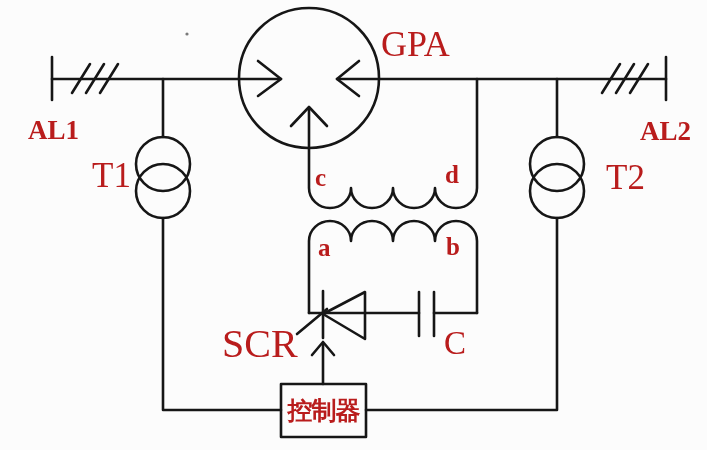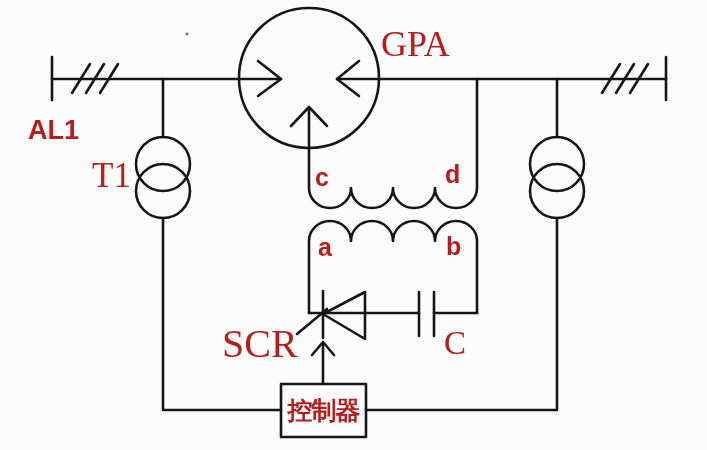--- a/index.html
+++ b/index.html
@@ -25,21 +25,21 @@
     position: absolute;
     line-height: 1;
     white-space: nowrap;
     user-select: none;
   }
   .serif {
     font-family: "Liberation Serif", "DejaVu Serif", serif;
     font-weight: 400;
   }
   .sansb {
-    font-family: Liberation Sans, sans-serif;
+    font-family: Liberation Serif, serif;
     font-weight: 700;
   }
   .lbl-gpa { left: 381px; top: 26px; font-size: 36px; }
   .lbl-t1  { left: 92px;  top: 158px; font-size: 35px; }
   .lbl-t2  { left: 606px; top: 160px; font-size: 35px; }
   .lbl-t3  { left: 262px; top: 207px; font-size: 35px; }
   .lbl-scr { left: 222px; top: 324px; font-size: 40px; }
   .lbl-cap { left: 444px; top: 327px; font-size: 33px; }
   .lbl-al1 { left: 28px;  top: 117px; font-size: 27px; }
   .lbl-al2 { left: 640px; top: 118px; font-size: 27px; }
@@ -127,21 +127,23 @@
     <path d="M323,384 V345"></path>
     <path d="M312,355 L323,342 L334,355"></path>
 
     <rect x="281" y="384" width="85" height="53"></rect>
 
     <circle cx="187" cy="34" r="1.6" fill="#7a7a7a" stroke="none"></circle>
   </svg>
 
   <div class="lbl serif lbl-gpa">GPA</div>
   <div class="lbl sansb lbl-al1">AL1</div>
+  <div class="lbl sansb lbl-al2">AL2</div>
   <div class="lbl serif lbl-t1">T1</div>
+  <div class="lbl serif lbl-t2">T2</div>
   <div class="lbl serif lbl-scr">SCR</div>
   <div class="lbl serif lbl-cap">C</div>
   <div class="lbl sansb lbl-c">c</div>
   <div class="lbl sansb lbl-d">d</div>
   <div class="lbl sansb lbl-a">a</div>
   <div class="lbl sansb lbl-b">b</div>
   <div class="controller-text">控制器</div>
 
 </div>
 

